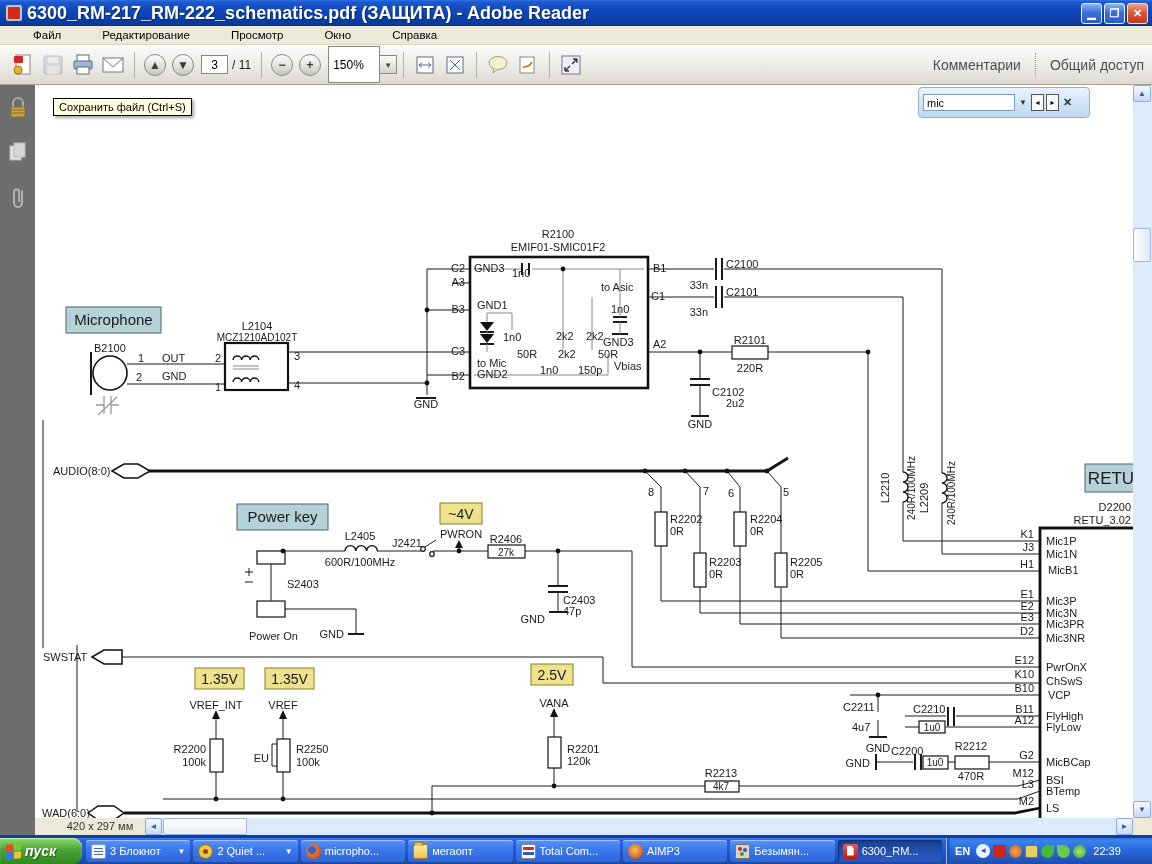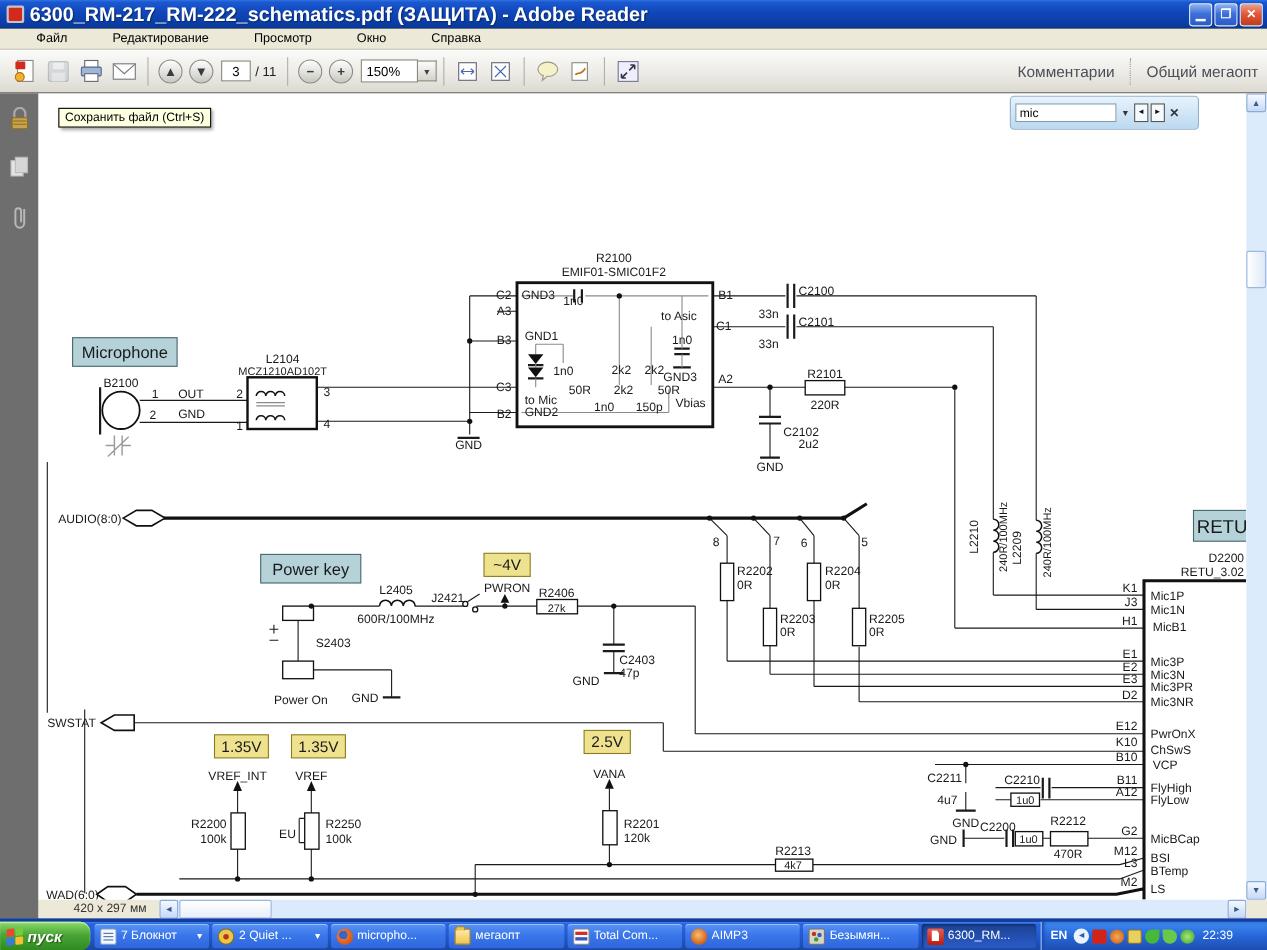--- a/index.html
+++ b/index.html
@@ -27,21 +27,21 @@
   #toolbar { position:absolute; left:0; top:45px; width:1152px; height:40px;
     background:linear-gradient(180deg,#fbfbfa 0%,#ecebe6 55%,#dcd9d0 100%);
     border-bottom:1px solid #a39f93; display:flex; align-items:center; padding:0 8px; }
   .tsep { width:1px; height:26px; background:#b3afa3; margin:0 6px; }
   .tico { width:26px; height:26px; margin:0 2px; display:flex; align-items:center; justify-content:center; }
   .navcirc { width:22px; height:22px; border-radius:50%; border:1px solid #8b8b82;
     background:linear-gradient(180deg,#fdfdfd,#c8c8c2); display:flex; align-items:center; justify-content:center;
     font-size:12px; color:#3a3a3a; font-weight:bold; margin:0 3px; }
   #page-input { width:27px; height:19px; border:1px solid #8a897b; background:#fff; font-size:12px; text-align:center; margin:0 4px; font-family:"Liberation Sans",sans-serif; }
   #page-total { font-size:12px; color:#222; margin-right:4px; }
-  #zoom-box { width:52px; height:21px; border:1px solid #8a897b; background:#fff; font-size:12px; padding:2px 4px; margin-left:4px; }
+  #zoom-box { width:52px; height:37px; border:1px solid #8a897b; background:#fff; font-size:12px; padding:2px 4px; margin-left:4px; }
   #zoom-arrow { width:17px; height:19px; border:1px solid #8a897b; border-left:none; background:linear-gradient(180deg,#fdfdfd,#d4d2ca); font-size:8px; text-align:center; line-height:19px; color:#444; }
   #toolbar-right { margin-left:auto; display:flex; align-items:center; color:#4c4e55; font-size:14px; }
   #toolbar-right .dotsep { width:1px; height:24px; border-left:1px dotted #9a97a8; margin:0 14px; }
 
   
   #main { position:absolute; left:0; top:85px; width:1152px; height:750px; background:#fff; }
   #sidebar { position:absolute; left:0; top:0; width:35px; height:750px; background:#6e6e6e;
     display:flex; flex-direction:column; align-items:center; padding-top:12px; gap:22px; }
   #pagearea { position:absolute; left:35px; top:0; width:1098px; height:733px; background:#fff; overflow:hidden; }
   #schem { display:block; }
@@ -201,21 +201,21 @@
     <div class="tsep"></div>
     <div class="tico">
       <svg width="22" height="22" viewBox="0 0 22 22">
           <rect x="2" y="2" width="18" height="18" fill="#eef" stroke="#778"></rect>
           <path d="M5,17 L10,12 M5,17 v-4 M5,17 h4 M17,5 L12,10 M17,5 v4 M17,5 h-4" stroke="#334" fill="none" stroke-width="1.4"></path>
         </svg>
     </div>
     <div id="toolbar-right">
       <span>Комментарии</span>
       <span class="dotsep"></span>
-      <span>Общий мегаопт</span>
+      <span>Общий доступ</span>
     </div>
   </div>
 
   <div id="main">
     <div id="sidebar">
       <svg width="20" height="22" viewBox="0 0 20 22">
           <path d="M5,10 V6 a5,5 0 0 1 10,0 V10" fill="none" stroke="#aaa" stroke-width="2"></path>
           <rect x="3" y="10" width="14" height="10" rx="1" fill="#c9a34c" stroke="#8a6d20"></rect>
           <path d="M4,13 H16 M4,16 H16" stroke="#8a6d20"></path>
         </svg>
@@ -493,21 +493,21 @@
       <span style="background:#e84830"></span>
         <span style="background:#78c840"></span>
       <span style="background:#3878e0"></span>
         <span style="background:#f8c030"></span>
     </span>
     <b>пуск</b>
   </div>
   <div id="taskbtns">
       <div class="taskbtn">
         <span class="ticon icon-notepad"></span>
-        <span class="tlabel">7 Блокнот</span>
+        <span class="tlabel">3 Блокнот</span>
         <span class="grp">▼</span>
       </div>
       <div class="taskbtn">
         <span class="ticon icon-quiet"></span>
         <span class="tlabel">2 Quiet ...</span>
         <span class="grp">▼</span>
       </div>
       <div class="taskbtn">
         <span class="ticon icon-firefox"></span>
         <span class="tlabel">micropho...</span>

